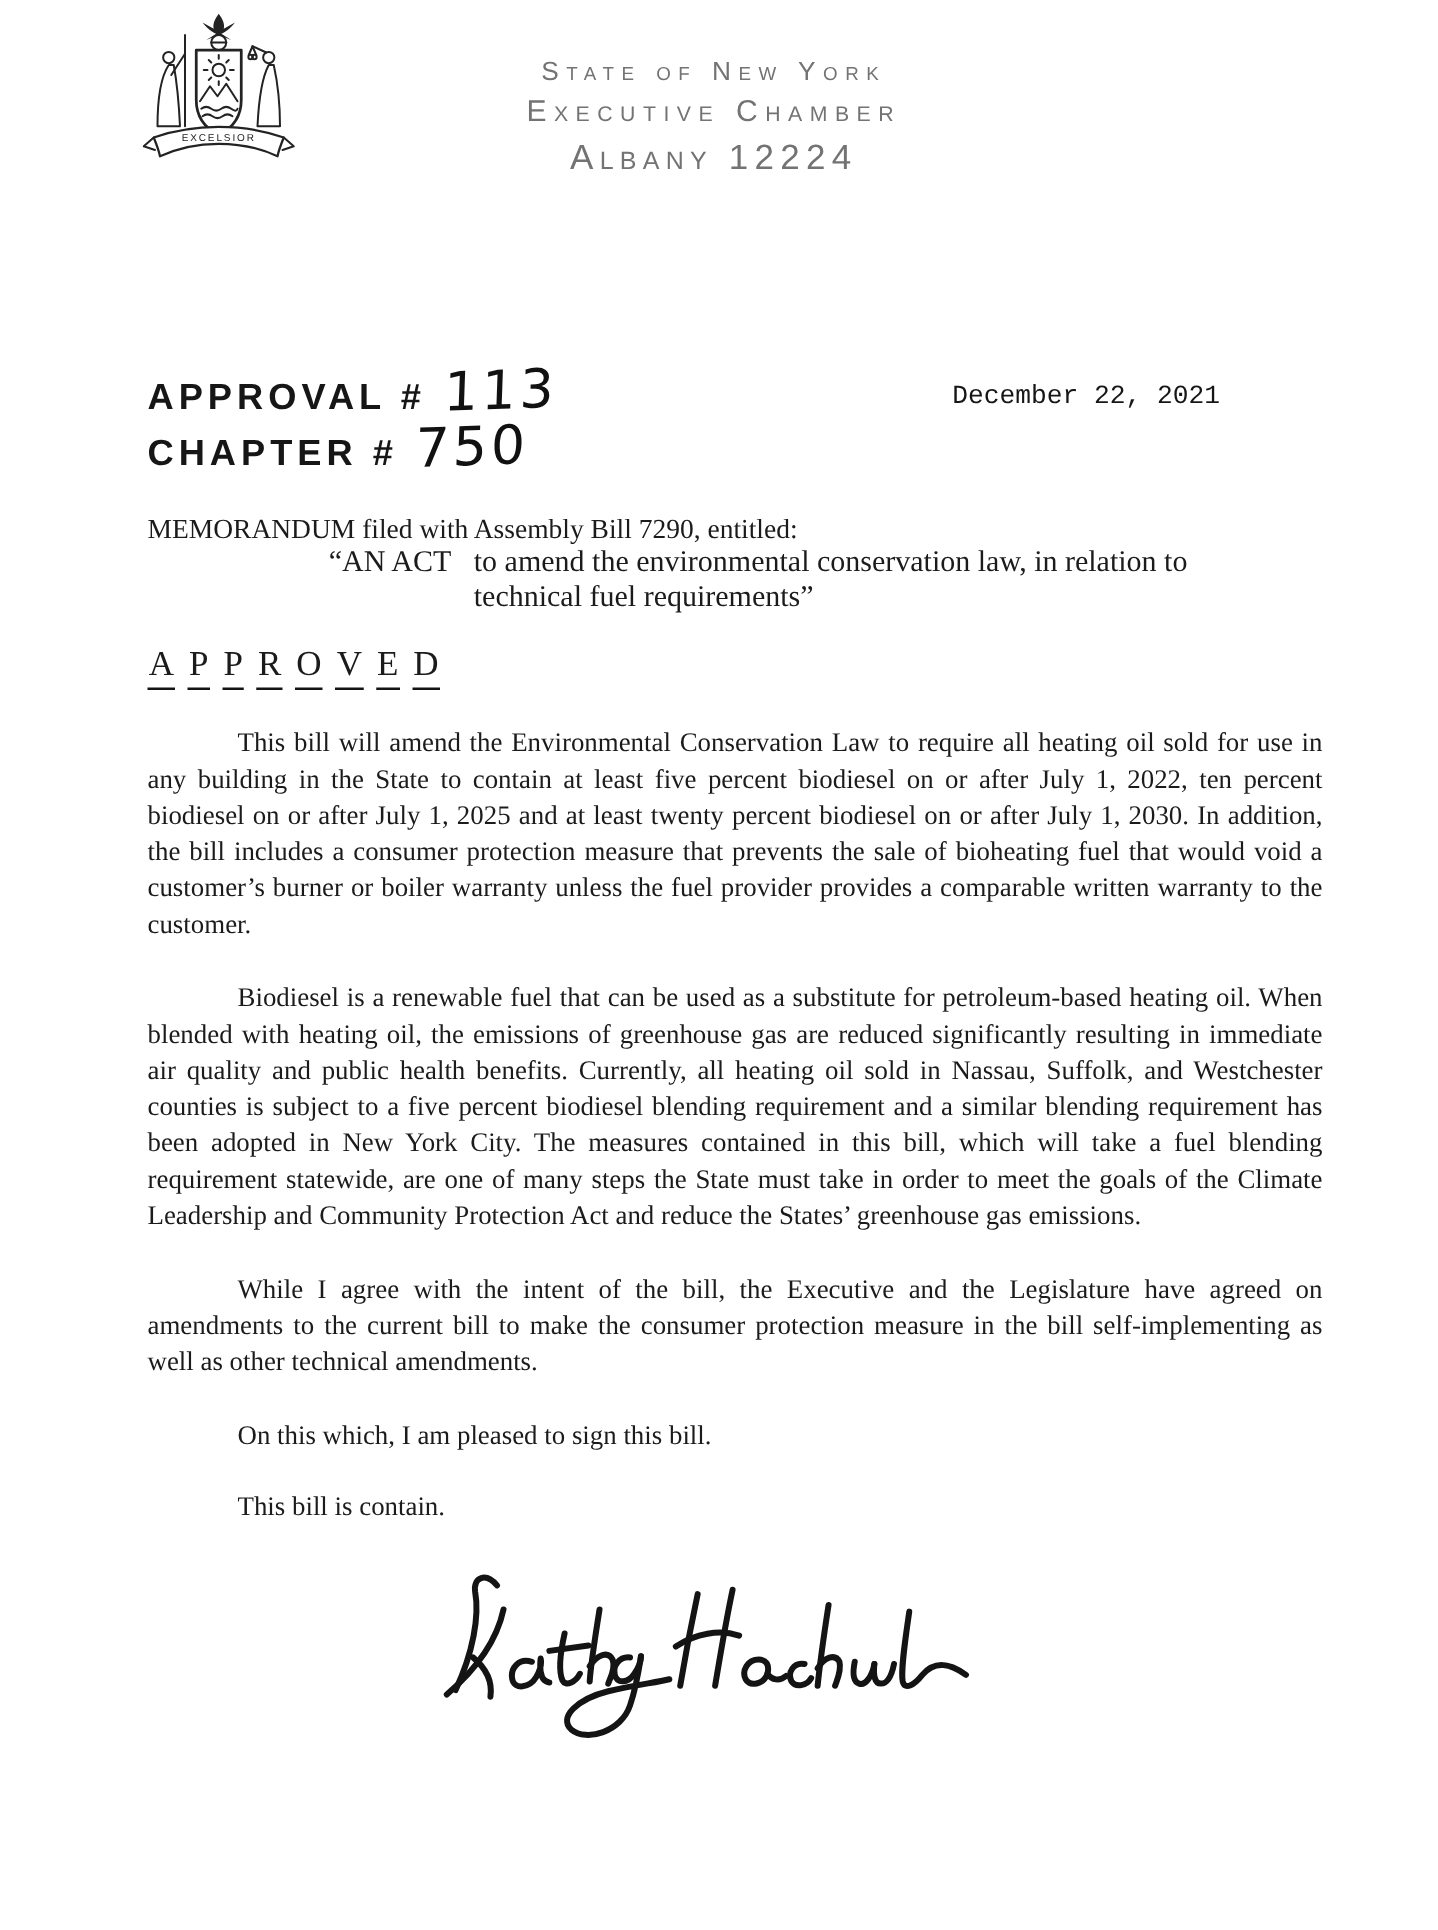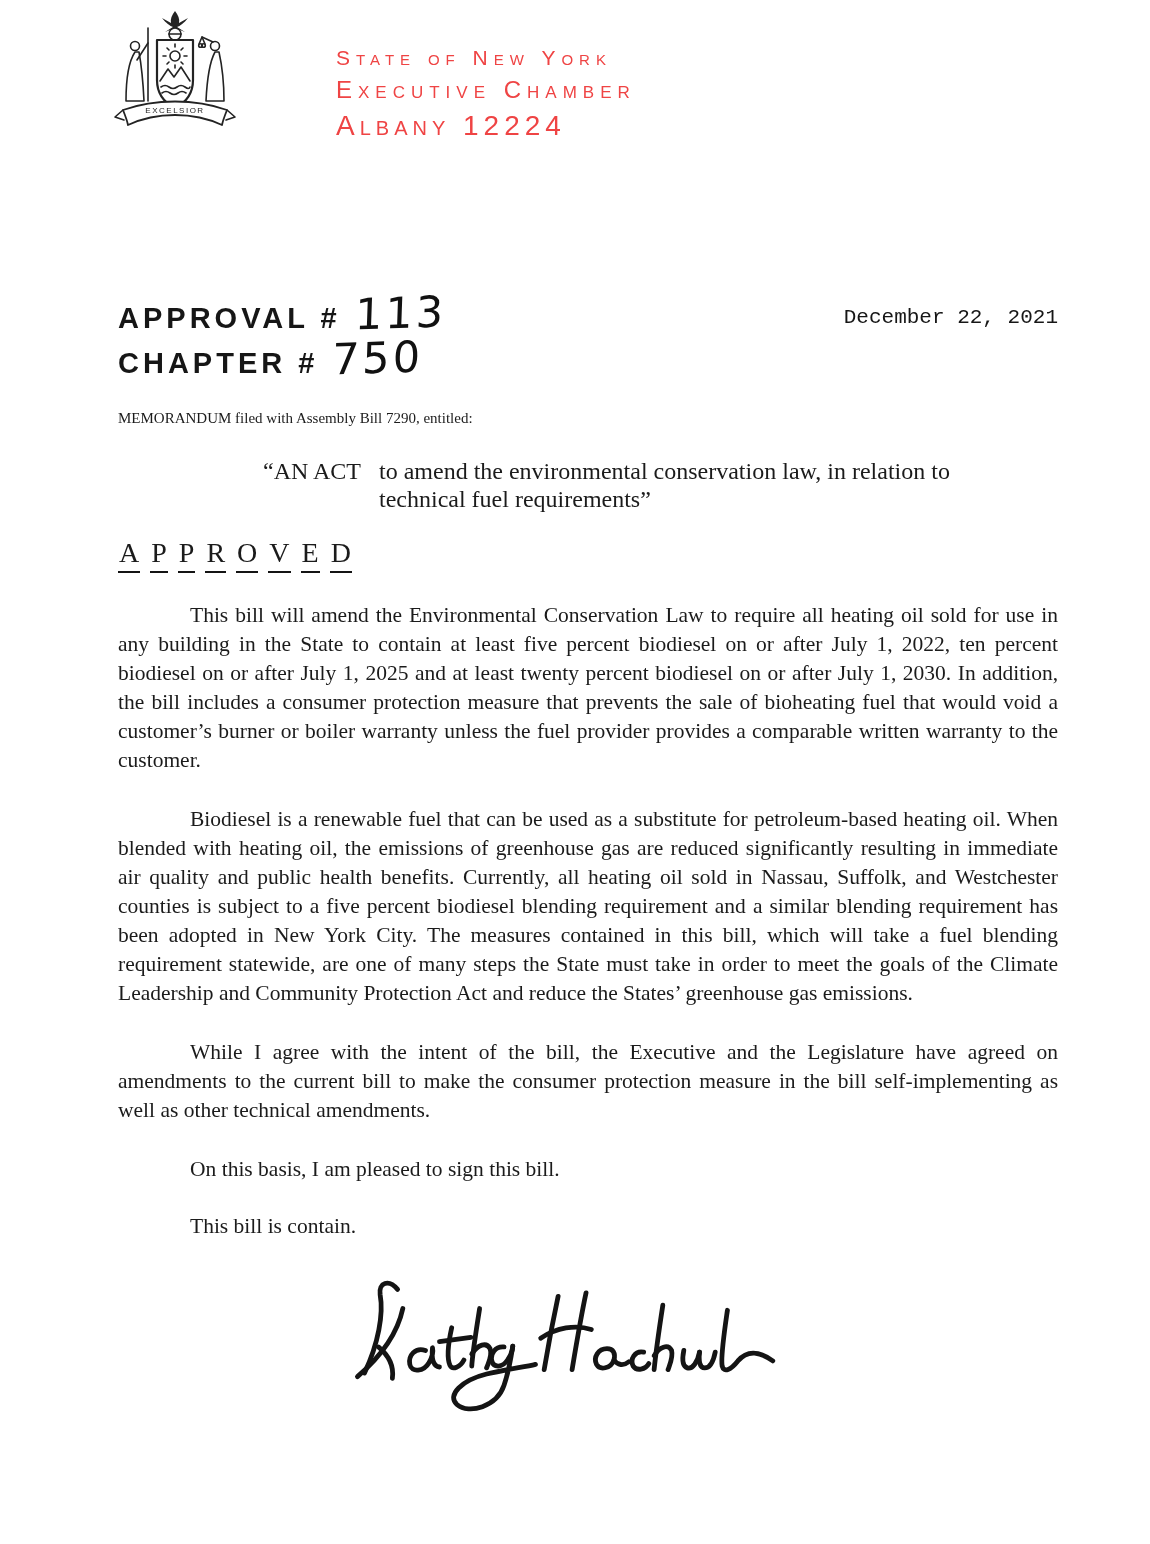--- a/index.html
+++ b/index.html
@@ -5,22 +5,22 @@
   html,body { margin:0; padding:0; background:#ffffff; }
   .page {
     position:relative; width:1150px; height:1544px; background:#ffffff;
     color:#1b1b1b; overflow:hidden;
     font-family:"Liberation Serif", serif;
   }
 
   
   .seal { position:absolute; left:110px; top:8px; }
   .lh-text {
-    position:absolute; left:336px; top:46px; width:500px; 
-    font-family:"Liberation Sans", sans-serif; color:#ef4444;
+    position:absolute; left:321px; top:46px; width:500px; text-align:center;
+    font-family:"Liberation Sans", sans-serif; color:#737373;
     font-variant:small-caps;
   }
   .lh1 { font-size:21px; letter-spacing:6px; }
   .lh2 { font-size:24px; letter-spacing:6px; margin-top:6px; }
   .lh3 { font-size:28px; letter-spacing:5px; margin-top:6px; }
 
   
   .content { position:absolute; left:118px; top:288px; width:940px; }
 
   .stamp-row { display:flex; justify-content:space-between; align-items:flex-start; margin-bottom:32px; }
@@ -28,24 +28,24 @@
   .stamp-label {
     font-family:"Liberation Sans", sans-serif; font-weight:600;
     font-size:29px; letter-spacing:4px; color:#161616;
   }
   .stamp-number {
     font-family:"DejaVu Sans", sans-serif; font-size:43px; letter-spacing:3px;
     display:inline-block; transform:rotate(-2deg) skewX(-4deg); color:#111;
   }
   .date {
     font-family:"Liberation Mono", monospace; font-size:21px; color:#161616;
-    padding-top:18px; white-space:nowrap;
+    padding-top:18px; margin-right:82px; white-space:nowrap;
   }
 
-  .memo-line { font-size:15px; margin-bottom:30px; }
+  .memo-line { font-size:22px; }
 
   .act-block { display:flex; margin-left:145px; margin-bottom:24px; font-size:24px; line-height:28px; }
   .act-opening { white-space:nowrap; margin-right:18px; }
   .act-body { width:578px; }
 
   .approved { margin-bottom:28px; font-size:28px; }
   .ul-letter { display:inline-block; border-bottom:2.5px solid #141414; margin-right:10px; padding:0 1px 2px 1px; }
 
   .para {
     font-size:21.5px; line-height:29px; text-align:justify;
@@ -134,21 +134,21 @@
       <div class="act-opening">“AN ACT</div>
       <div class="act-body">to amend the environmental conservation law, in relation to technical fuel requirements”</div>
     </div>
 
     <div class="approved"><span class="ul-letter">A</span><span class="ul-letter">P</span><span class="ul-letter">P</span><span class="ul-letter">R</span><span class="ul-letter">O</span><span class="ul-letter">V</span><span class="ul-letter">E</span><span class="ul-letter">D</span></div>
 
     <p class="para">This bill will amend the Environmental Conservation Law to require all heating oil sold for use in any building in the State to contain at least five percent biodiesel on or after July 1, 2022, ten percent biodiesel on or after July 1, 2025 and at least twenty percent biodiesel on or after July 1, 2030. In addition, the bill includes a consumer protection measure that prevents the sale of bioheating fuel that would void a customer’s burner or boiler warranty unless the fuel provider provides a comparable written warranty to the customer.</p>
     <p class="para">Biodiesel is a renewable fuel that can be used as a substitute for petroleum-based heating oil. When blended with heating oil, the emissions of greenhouse gas are reduced significantly resulting in immediate air quality and public health benefits. Currently, all heating oil sold in Nassau, Suffolk, and Westchester counties is subject to a five percent biodiesel blending requirement and a similar blending requirement has been adopted in New York City.  The measures contained in this bill, which will take a fuel blending requirement statewide, are one of many steps the State must take in order to meet the goals of the Climate Leadership and Community Protection Act and reduce the States’ greenhouse gas emissions.</p>
     <p class="para">While I agree with the intent of the bill, the Executive and the Legislature have agreed on amendments to the current bill to make the consumer protection measure in the bill self-implementing as well as other technical amendments.</p>
 
-    <p class="closing">On this basis, I am pleased to sign this bill.</p>
+    <p class="closing">On this which, I am pleased to sign this bill.</p>
     <p class="closing">This bill is contain.</p>
 
     <div class="signature-wrap">
       <span class="sr">Kathy Hochul</span>
       <svg width="445" height="155" viewBox="0 0 510 175">
         <g fill="none" stroke="#141414" stroke-width="5.5" stroke-linecap="round" stroke-linejoin="round">
 
           <path d="M66 22 C56 10 44 14 46 28 C50 50 44 84 28 118"></path>
           <path d="M20 122 C48 98 66 72 72 44"></path>
           <path d="M44 88 C56 98 62 110 60 124"></path>

